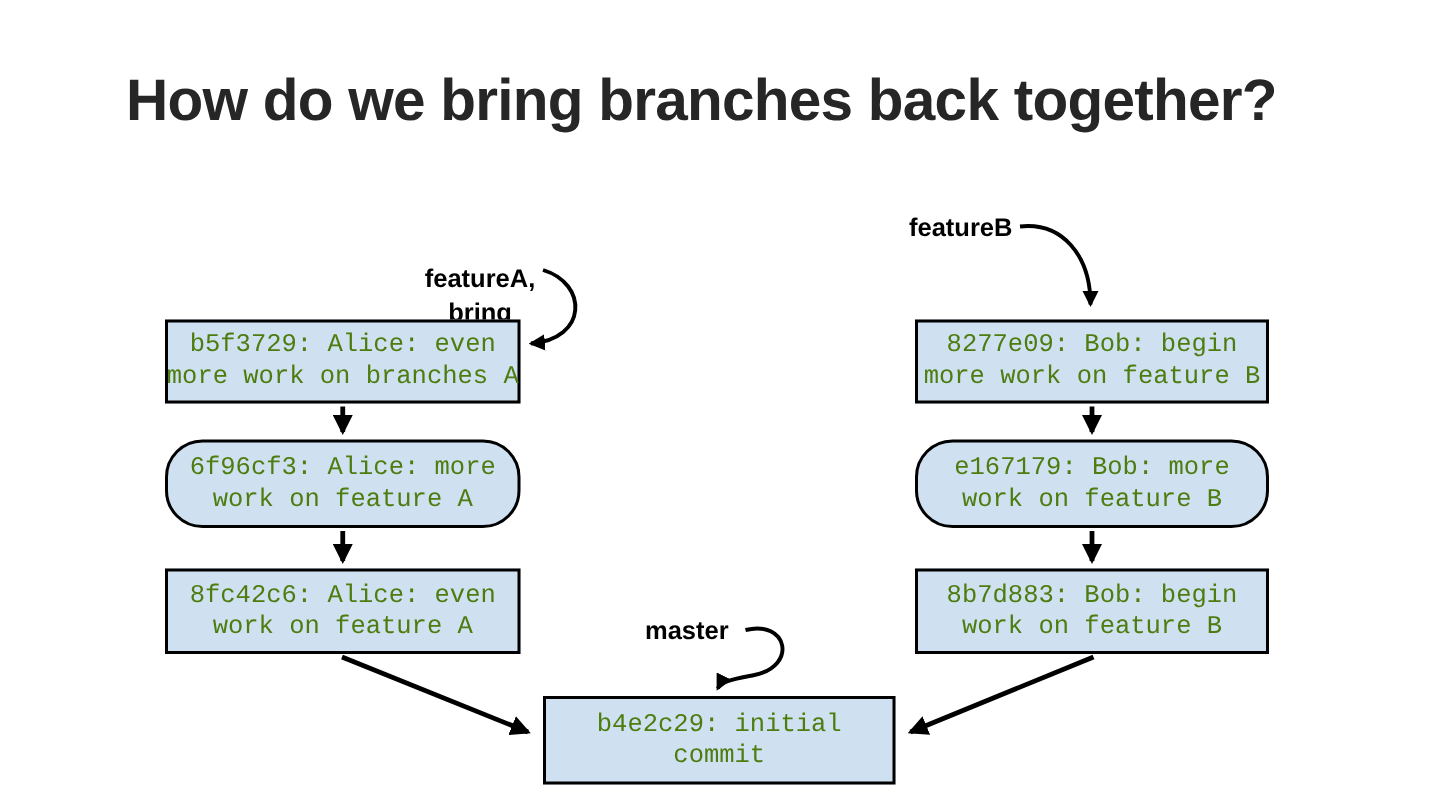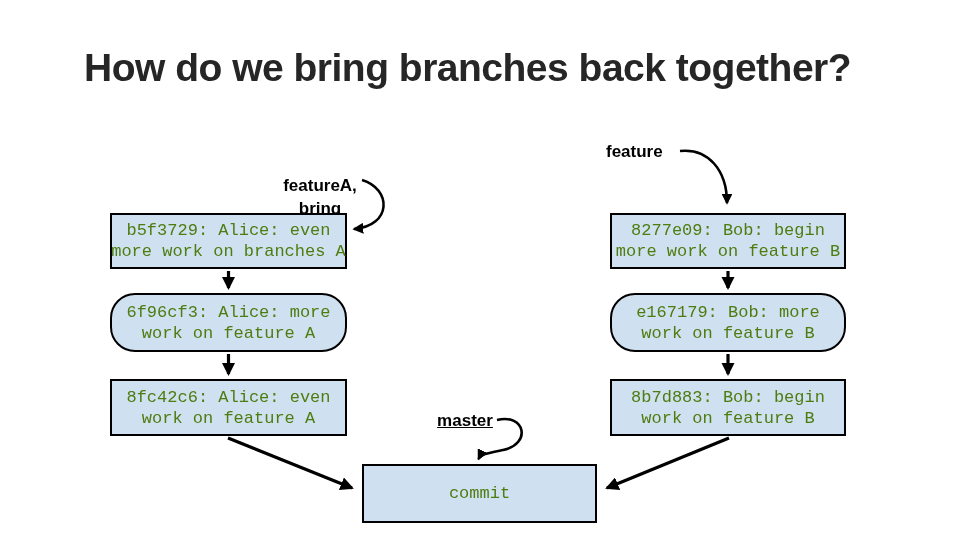--- a/index.html
+++ b/index.html
@@ -20,21 +20,21 @@
     position:absolute;left:72px;top:34px;margin:12px;
     font-size:39px;font-weight:700;letter-spacing:-0.5px;
     color:var(--title-text);white-space:nowrap;
   }
   .branch-label{
     position:absolute;color:var(--label-text);
     font-size:17px;font-weight:600;line-height:23px;
   }
   .label-a{left:250px;top:174px;width:140px;text-align:center;}
   .label-b{left:606px;top:140px;}
-  .label-m{left:430px;top:409px;width:70px;text-align:center;text-decoration:underline;}
+  .label-m{left:430px;top:409px;width:70px;text-align:left;}
   .commit{
     position:absolute;box-sizing:border-box;
     background:var(--box-fill);border:2px solid var(--box-border);
     display:flex;flex-direction:column;justify-content:center;align-items:center;
     font-family:"Liberation Mono","DejaVu Sans Mono",monospace;
     font-size:17px;line-height:21px;color:#4d7c0f;text-align:center;
     white-space:nowrap;
   }
   .col-a{left:110px;width:237px;}
   .col-b{left:610px;width:236px;}
@@ -52,21 +52,21 @@
 <body>
 
 <div class="stage">
 
   <h1 class="title">How do we bring branches back together?</h1>
 
   <div class="branch-label label-a">
     <div>featureA,</div>
     <div>bring</div>
   </div>
-  <div class="branch-label label-b">feature</div>
+  <div class="branch-label label-b">featureB</div>
   <div class="branch-label label-m">master</div>
 
   <div class="commit col-a row1">
     <div>b5f3729: Alice: even</div>
     <div>more work on branches A</div>
   </div>
   <div class="commit col-a row2">
     <div>6f96cf3: Alice: more</div>
     <div>work on feature A</div>
   </div>
@@ -82,20 +82,21 @@
   <div class="commit col-b row2">
     <div>e167179: Bob: more</div>
     <div>work on feature B</div>
   </div>
   <div class="commit col-b row3">
     <div>8b7d883: Bob: begin</div>
     <div>work on feature B</div>
   </div>
 
   <div class="commit box-master">
+    <div>b4e2c29: initial</div>
     <div>commit</div>
   </div>
 
   <svg class="arrows" viewBox="0 0 960 540" xmlns="http://www.w3.org/2000/svg">
     <defs>
       <marker id="ah" viewBox="0 0 10 10" refX="8.5" refY="5" markerWidth="4.2" markerHeight="4.2" orient="auto">
         <path class="arrow-head" d="M0,0 L10,5 L0,10 Z"></path>
       </marker>
     </defs>
     <path class="arrow-line thick" marker-end="url(#ah)" d="M 228.5 271 L 228.5 288"></path>

